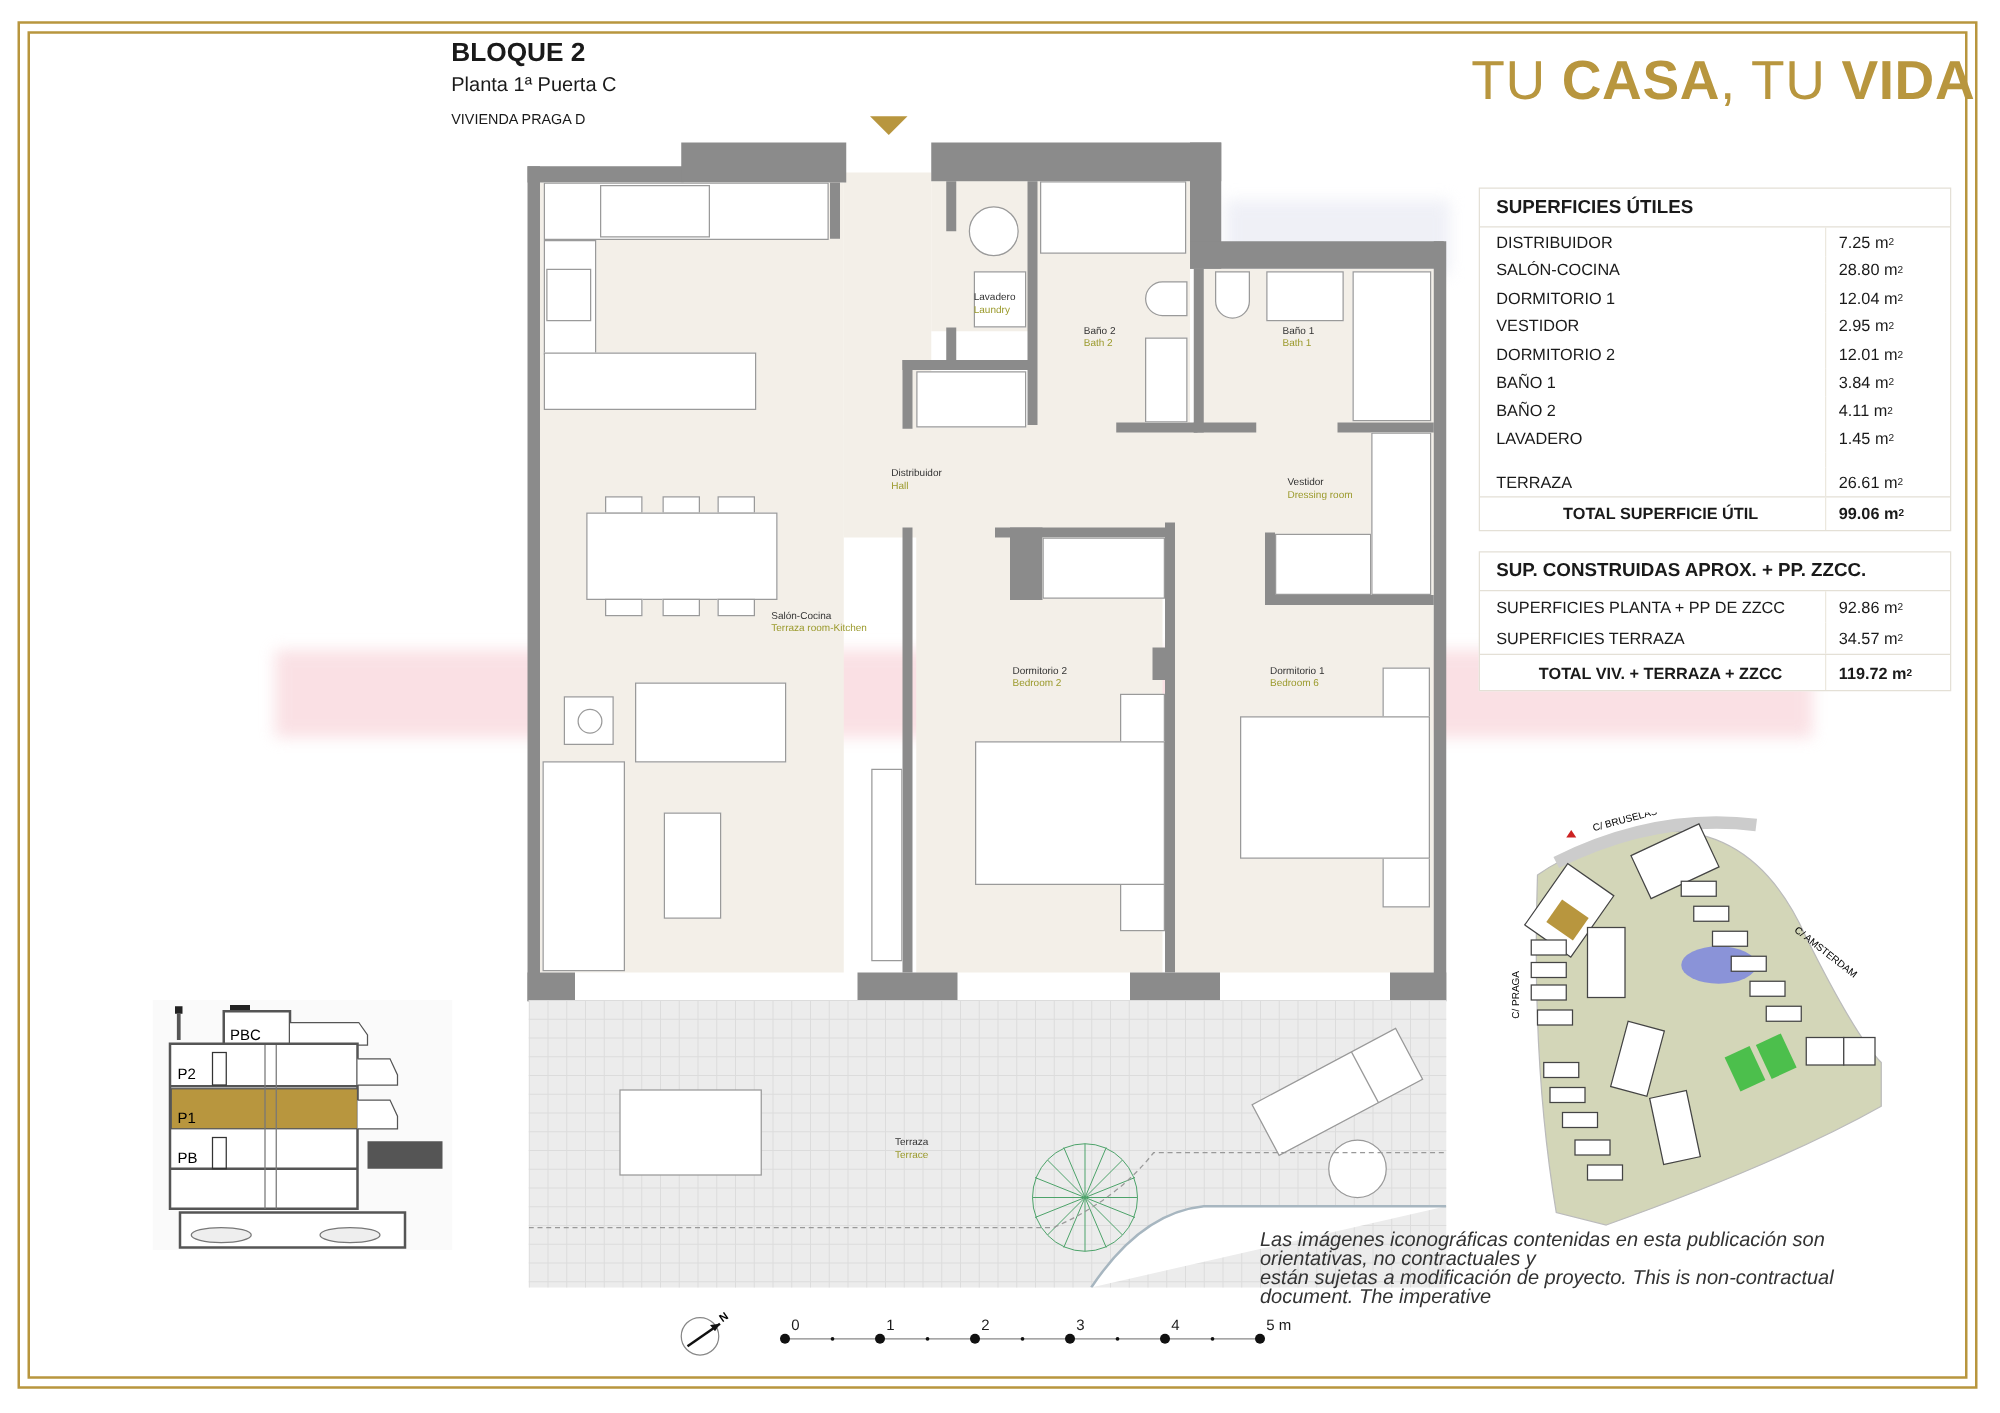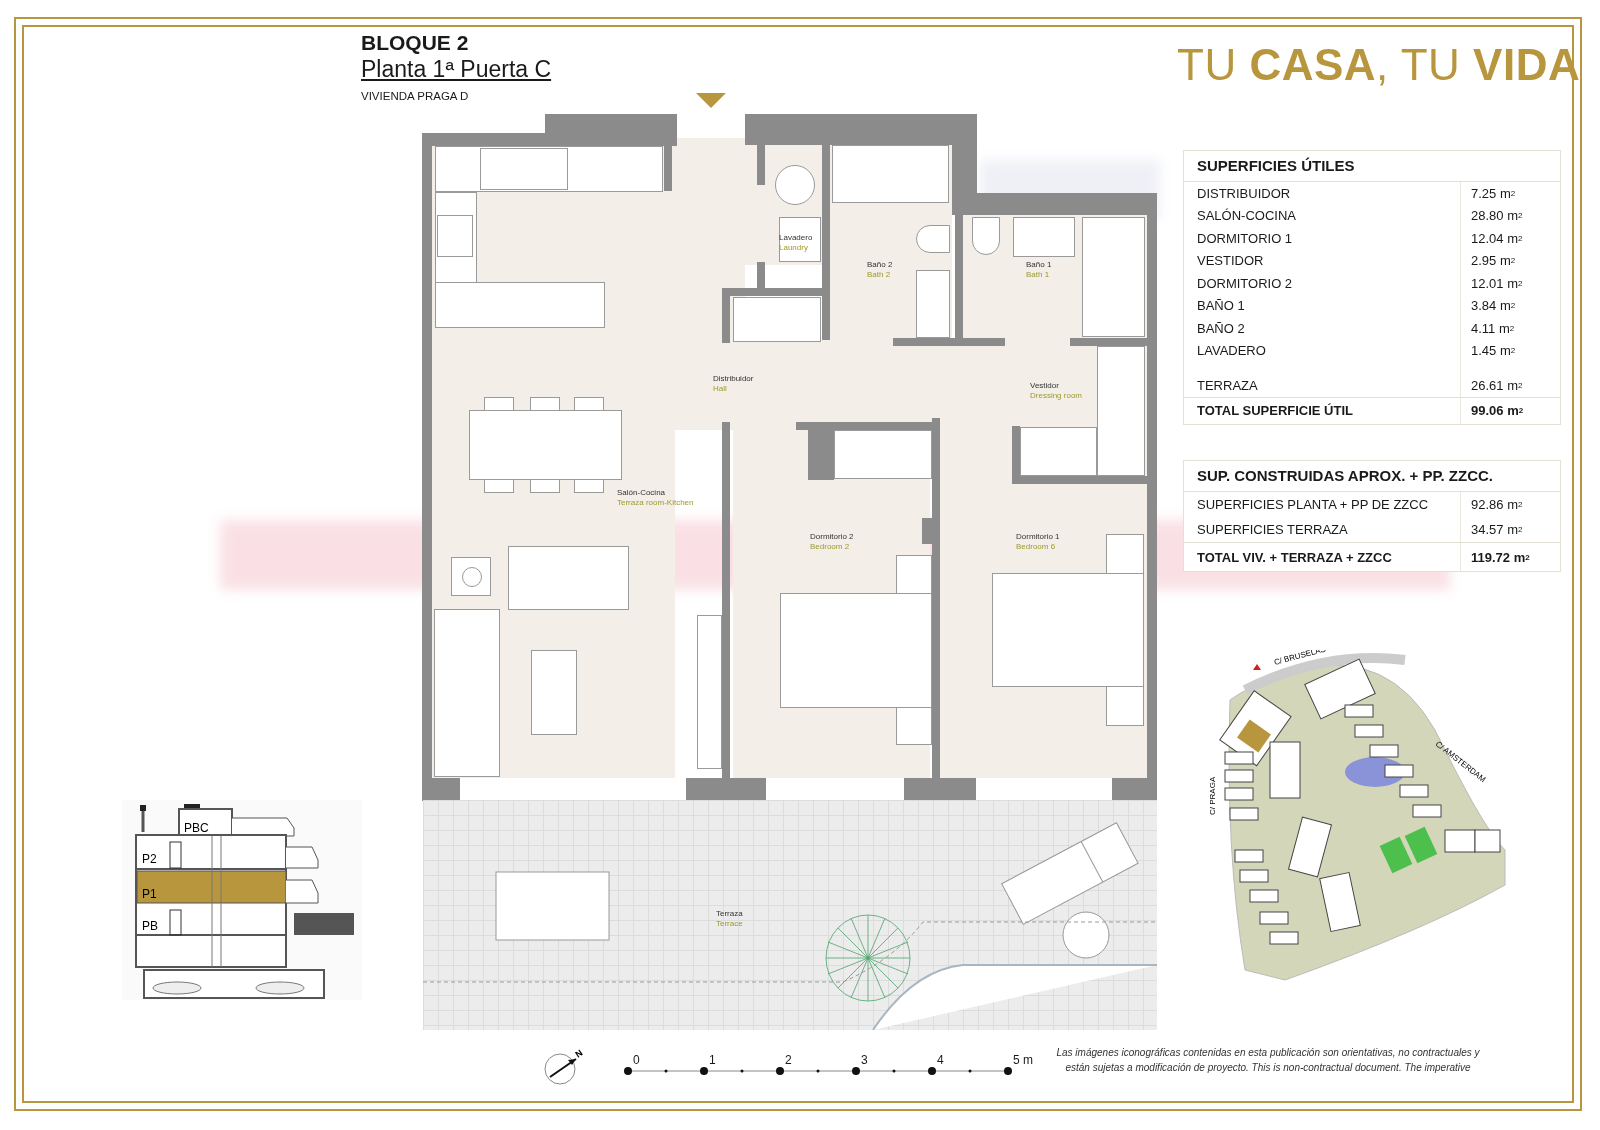--- a/index.html
+++ b/index.html
@@ -2,50 +2,50 @@
 <html><head>
 <meta charset="utf-8">
 <style>
   html,body{margin:0;padding:0;background:#fff;}
   body{width:1600px;height:1130px;position:relative;overflow:hidden;font-family:"Liberation Sans",sans-serif;color:#1a1a1a;}
   .frame-outer{position:absolute;left:14px;top:17px;width:1568px;height:1094px;border:2px solid #b8963e;box-sizing:border-box;}
   .frame-inner{position:absolute;left:22px;top:25px;width:1552px;height:1078px;border:2px solid #b8963e;box-sizing:border-box;}
   .abs{position:absolute;}
   .title-block{left:361px;top:30px;}
   .t1{font-size:21px;font-weight:bold;line-height:26px;}
-  .t2{font-size:23px;line-height:26px;text-decoration:underline;}
+  .t2{font-size:16px;line-height:26px;}
   .t3{font-size:11.5px;margin-top:8px;}
   .slogan{left:1177px;top:40px;font-size:44px;color:#b8963e;letter-spacing:0.5px;white-space:nowrap;}
   .slogan b{font-weight:bold;}
   .entry-arrow{left:696px;top:93px;width:0;height:0;border-left:15px solid transparent;border-right:15px solid transparent;border-top:15px solid #b8963e;}
 
   
   .tbl{position:absolute;border:1px solid #e4e0d6;background:#fff;}
   .tbl .hdr{font-weight:bold;font-size:15px;padding:6px 13px;border-bottom:1px solid #e4e0d6;height:18px;}
   .tbl .row{display:flex;font-size:13px;height:22.5px;align-items:center;}
   .tbl .row .k{width:263px;padding-left:13px;}
   .tbl .row .v{padding-left:10px;border-left:1px solid #ece8de;height:100%;display:flex;align-items:center;flex:1;}
-  .tbl .row.total{font-weight:bold;border-top:1px solid #e4e0d6;height:26px;}
+  .tbl .row.total{font-weight:bold;border-top:1px solid #e4e0d6;height:26px;text-align:center;}
   .tbl .spacer{height:12px;display:flex;}
   .tbl .spacer .k{width:276px;} .tbl .spacer .v{border-left:1px solid #ece8de;flex:1;}
   sup{font-size:8px;}
 
   
   .plan{position:absolute;left:0;top:0;width:1600px;height:1130px;}
   .wall{position:absolute;background:#8b8b8b;}
   .floor{position:absolute;background:#f3efe8;}
   .furn{position:absolute;background:#fff;border:1px solid #9a9a9a;box-sizing:border-box;}
   .lbl{position:absolute;font-size:8px;line-height:10px;color:#333;}
   .lbl .en{color:#9b9a2c;}
   .terrace{position:absolute;left:423px;top:800px;width:734px;height:230px;
     background-color:#ececec;
     background-image:linear-gradient(#dcdcdc 1px,transparent 1px),linear-gradient(90deg,#dcdcdc 1px,transparent 1px);
     background-size:15px 15px;}
   .blob{position:absolute;filter:blur(6px);opacity:.55;}
-  .disclaimer{right:72px;top:1045px;font-size:10px;font-style:italic;text-align:center;line-height:15px;color:#333;width:520px;}
+  .disclaimer{right:72px;top:985px;font-size:16px;font-style:italic;text-align:left;line-height:15px;color:#333;width:520px;}
 </style>
 </head>
 <body>
 
 <div class="frame-outer"></div>
 <div class="frame-inner"></div>
 
 <div class="abs title-block">
   <div class="t1">BLOQUE 2</div>
   <div class="t2">Planta 1ª Puerta C</div>
@@ -270,21 +270,21 @@
     </div>
   <div class="row total">
       <div class="k">TOTAL SUPERFICIE ÚTIL</div>
       <div class="v">
         <span>99.06 m</span>
         <sup>2</sup>
       </div>
     </div>
 </div>
 
-<div class="tbl" style="left:1183px;top:460px;width:376px;">
+<div class="tbl" style="left:1183px;top:441px;width:376px;">
   <div class="hdr">SUP. CONSTRUIDAS APROX. + PP. ZZCC.</div>
   <div class="row" style="height:25px;">
       <div class="k">SUPERFICIES PLANTA + PP DE ZZCC</div>
       <div class="v">
         <span>92.86 m</span>
         <sup>2</sup>
       </div>
     </div>
   <div class="row" style="height:25px;">
       <div class="k">SUPERFICIES TERRAZA</div>

